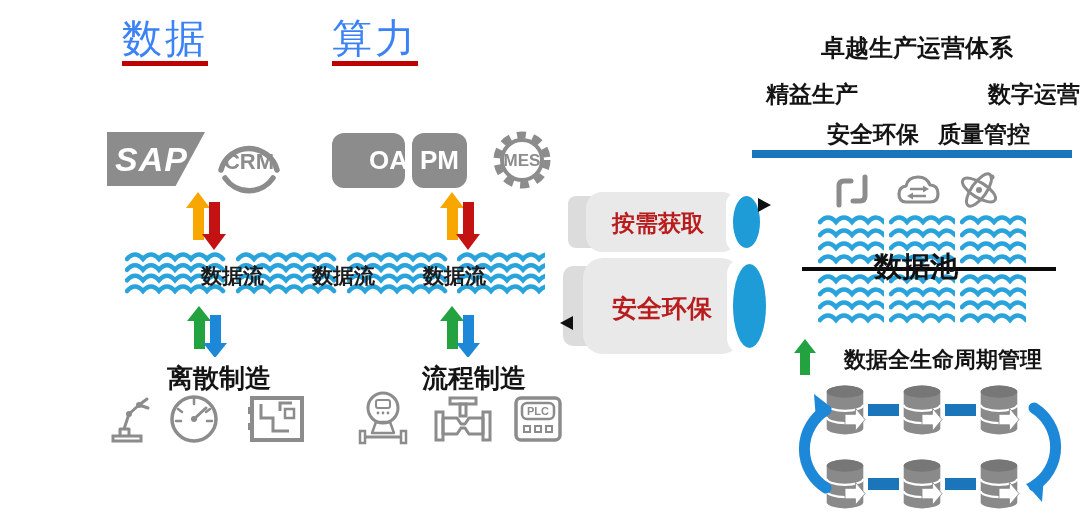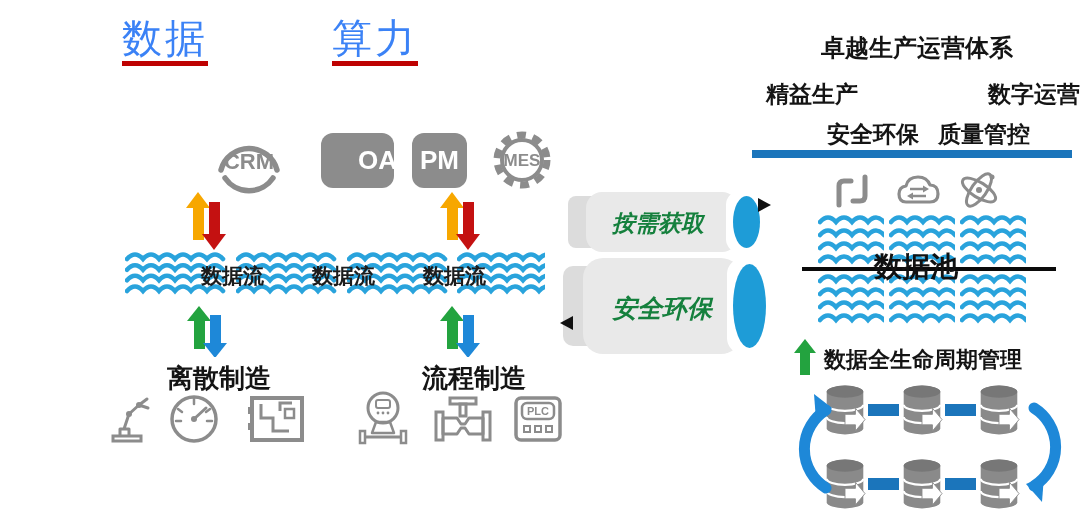--- a/index.html
+++ b/index.html
@@ -21,47 +21,50 @@
   
   .va{position:absolute;display:flex;flex-direction:column;align-items:center;}
   .va .head-up{width:0;height:0;border-left:12px solid transparent;border-right:12px solid transparent;}
   .va .head-dn{width:0;height:0;border-left:12px solid transparent;border-right:12px solid transparent;}
   .va .stem{width:11px;}
   .wave-block{position:absolute;background:#fff;}
   .flow-label{position:absolute;font-size:21px;font-weight:700;color:#1c1c1c;z-index:6;white-space:nowrap;}
   .pipe-body{position:absolute;background:#E9E9E9;}
   .pipe-cap{position:absolute;background:#DCDCDC;}
   .pipe-ellipse{position:absolute;background:#1E9CD7;border-radius:50%;}
-  .pipe-label{position:absolute;font-weight:800;color:#15803d;z-index:4;white-space:nowrap;font-style:italic;}
+  .pipe-label{position:absolute;font-weight:800;color:#b91c1c;z-index:4;white-space:nowrap;}
   .tri-r{position:absolute;width:0;height:0;border-top:7px solid transparent;border-bottom:7px solid transparent;border-left:13px solid #111;}
   .tri-l{position:absolute;width:0;height:0;border-top:7px solid transparent;border-bottom:7px solid transparent;border-right:13px solid #111;}
   .blue-bar{position:absolute;background:#1B75BB;}
   .pool-line{position:absolute;background:#0a0a0a;z-index:5;}
   .pool-label{position:absolute;font-size:28px;font-weight:900;color:#111;z-index:6;white-space:nowrap;}
   .db-box{position:absolute;background:#fff;display:flex;align-items:center;justify-content:center;}
   .db-link{position:absolute;background:#1B75BB;}
   svg text{font-family:"Liberation Sans","DejaVu Sans",sans-serif;}
 </style>
 </head>
 <body>
 
 <div class="stage">
 
   <div class="rtitle" style="left:122px;top:16px;">数据</div>
   <div class="rtitle" style="left:286px;top:16px;margin-left:46px;">算力</div>
 
 
+  <div class="sap" style="left:107px;top:132px;width:90px;height:54px;">
+    <span>SAP</span>
+  </div>
 
   <svg class="abs" style="left:215px;top:127px;" width="68" height="68" viewBox="0 0 68 68">
     <path d="M6,43 A29,29 0 0 1 62,43" fill="none" stroke="#8C8C8C" stroke-width="5.5" stroke-linecap="round"></path>
     <path d="M58,51 A29,29 0 0 1 10,51" fill="none" stroke="#8C8C8C" stroke-width="5.5" stroke-linecap="round"></path>
     <text x="34" y="42" text-anchor="middle" font-size="22" font-weight="bold" fill="#8C8C8C">CRM</text>
   </svg>
 
-  <div class="sq-icon" style="left:321px;top:133px;width:33px;height:55px;padding-left:40px;">
+  <div class="sq-icon" style="left:332px;top:133px;width:33px;height:55px;padding-left:40px;">
     <span>OA</span>
   </div>
   <div class="sq-icon" style="left:412px;top:133px;width:55px;height:55px;">
     <span>PM</span>
   </div>
 
   <svg class="abs" style="left:485px;top:128px;" width="72" height="64" viewBox="0 0 72 64">
     <circle cx="37" cy="32" r="25" fill="none" stroke="#8C8C8C" stroke-width="7" stroke-dasharray="9 7"></circle>
     <circle cx="37" cy="32" r="20" fill="#fff" stroke="#8C8C8C" stroke-width="4"></circle>
     <text x="37" y="38" text-anchor="middle" font-size="17" font-weight="bold" fill="#8C8C8C">MES</text>
@@ -267,21 +270,21 @@
           <path d="M2 47.0 q 8 -9 16 0 q 8 -9 16 0 q 8 -9 16 0 q 8 -9 16 0" fill="none" stroke="#29A3DC" stroke-width="4.6" stroke-linecap="round"></path>
         </svg></div>
     <div class="pool-line" style="left:802px;top:267px;width:254px;height:4px;"></div>
     <div class="pool-label" style="left:874px;top:248px;">数据池</div>
   </div>
 
   <div class="va" style="left:794px;top:339px;">
     <div class="head-up" style="border-left:11px solid transparent;border-right:11px solid transparent;border-bottom:14px solid #23A33F;"></div>
     <div class="stem" style="width:10px;height:22px;background:#23A33F;"></div>
   </div>
-  <div class="wbox" style="left:816px;top:342px;font-size:22px;font-weight:900;padding:3px 8px;">数据全生命周期管理</div>
+  <div class="wbox" style="left:836px;top:342px;font-size:22px;font-weight:900;padding:3px 8px;">数据全生命周期管理</div>
 
   <div class="db-box" style="left:822px;top:381px;width:46px;height:58px;">
       <svg width="44" height="54" viewBox="0 0 50 62">
     <path d="M4,10 a21,7 0 0 1 42,0 v42 a21,7 0 0 1 -42,0 z" fill="#8A8A8A"></path>
     <ellipse cx="25" cy="10" rx="21" ry="7" fill="#777"></ellipse>
     <path d="M4,25 a21,7 0 0 0 42,0" fill="none" stroke="#fff" stroke-width="2.5"></path>
     <path d="M4,39 a21,7 0 0 0 42,0" fill="none" stroke="#fff" stroke-width="2.5"></path>
     <polygon points="25,36 37,36 37,29 48,42 37,55 37,48 25,48" fill="#fff" stroke="#8A8A8A" stroke-width="1"></polygon>
   </svg>
     </div>

